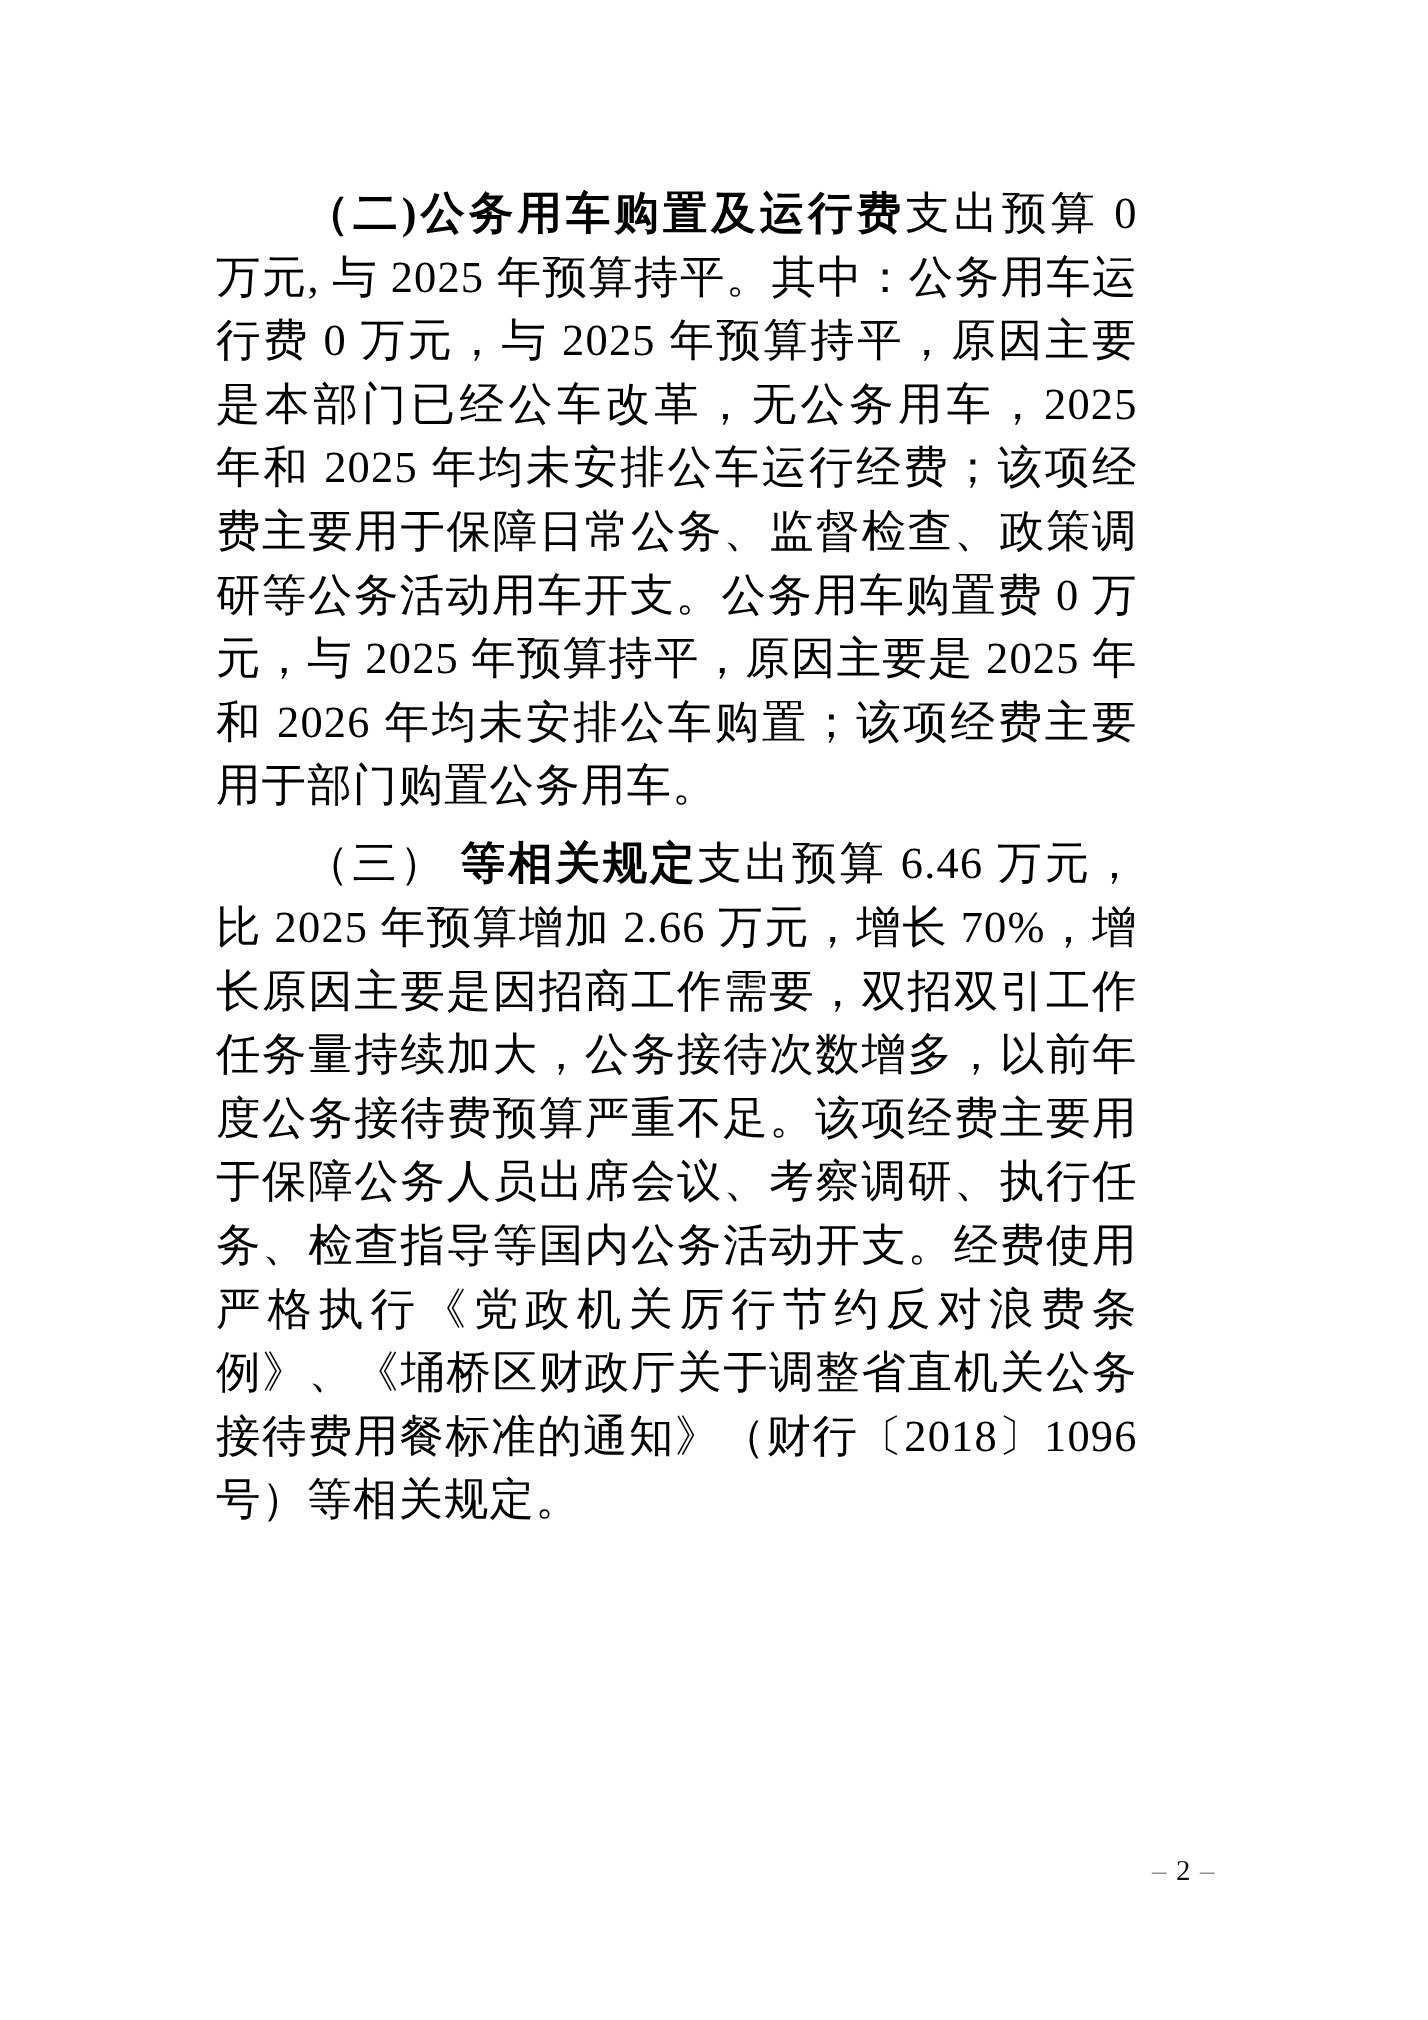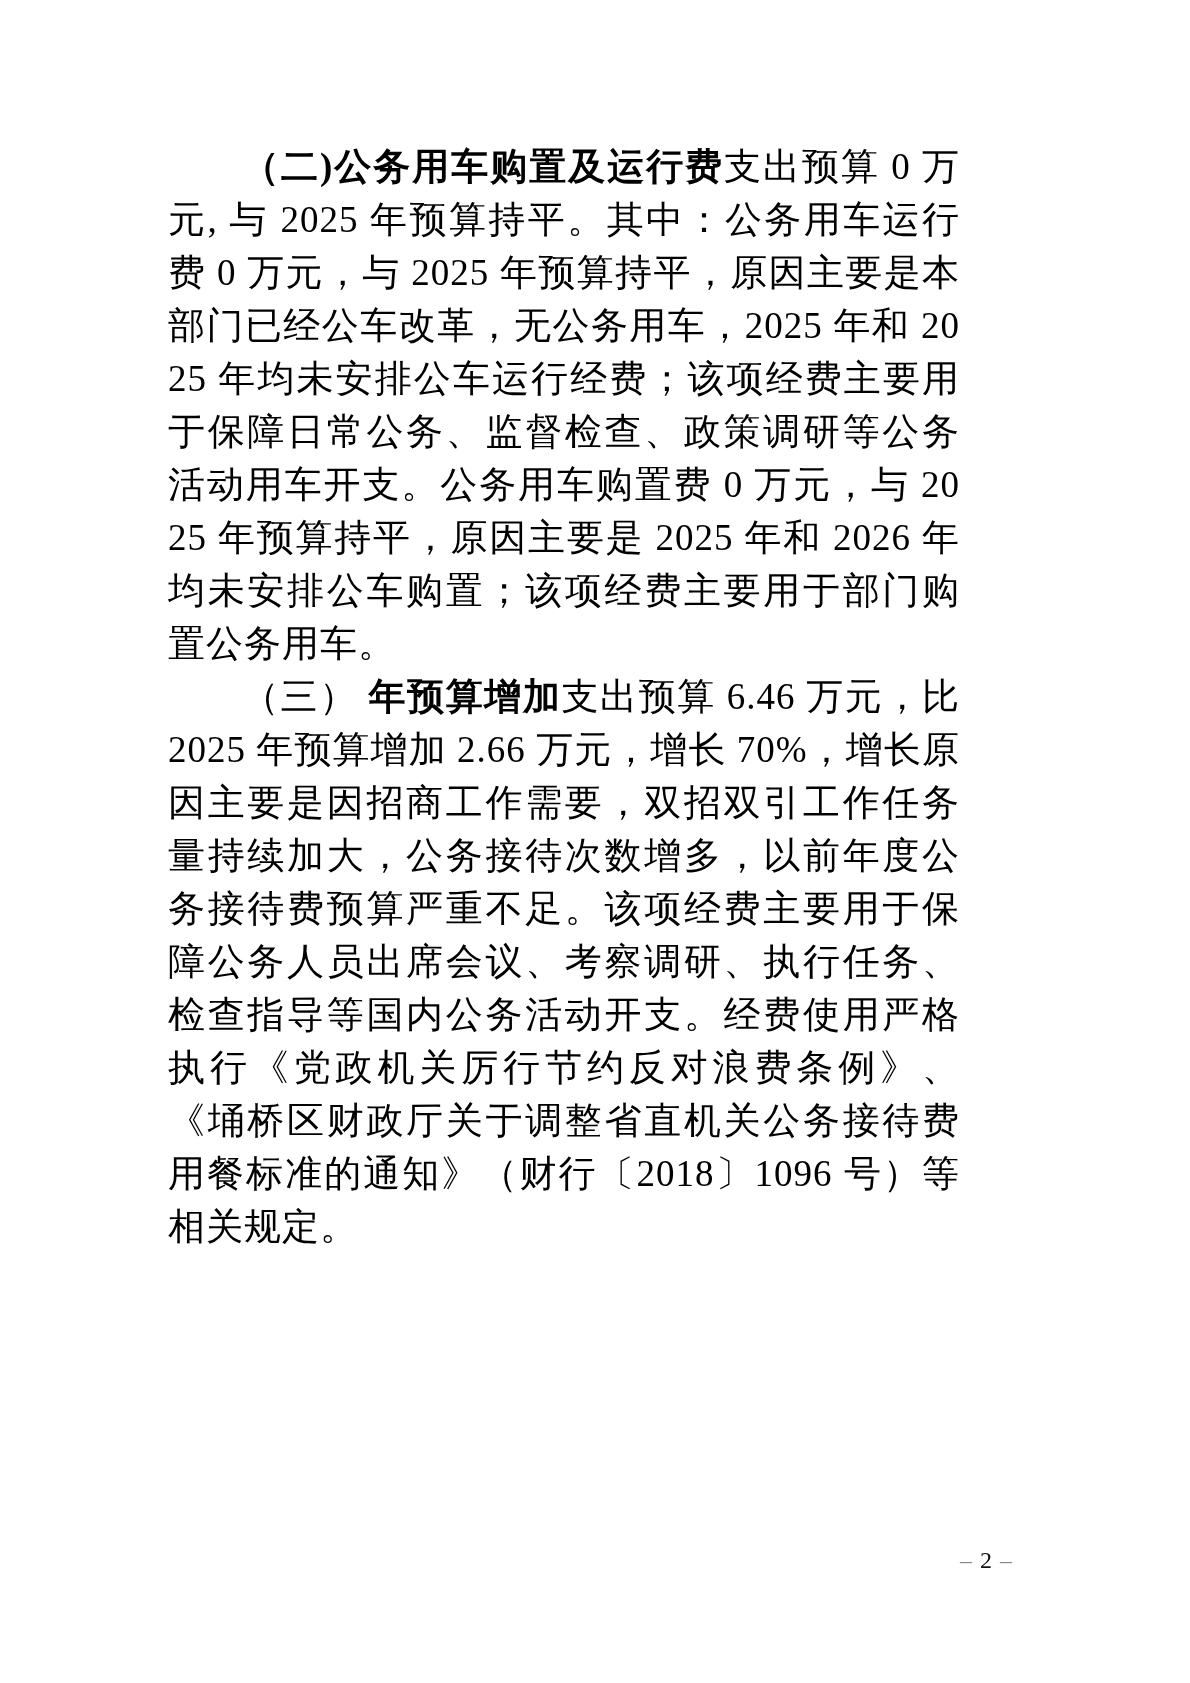--- a/index.html
+++ b/index.html
@@ -16,21 +16,21 @@
     color: #000000;
     overflow: hidden;
   }
   .content {
     position: absolute;
     left: 168px;
     top: 140px;
     width: 792px;
   }
   .para {
-    margin: 0;
+    margin: 12px;
     font-size: 37px;
     line-height: 53px;
     text-align: justify;
     text-justify: inter-character;
     text-indent: 2em;
     letter-spacing: 1px;
     word-break: break-all;
   }
   .para .bold {
     font-weight: bold;
@@ -52,18 +52,18 @@
   }
 </style>
 </head>
 <body>
 
 <div class="page">
   <div class="content">
 
     <p class="para"><span></span><span class="bold">（二)公务用车购置及运行费</span><span>支出预算 0 万元, 与 2025 年预算持平。其中：公务用车运行费 0 万元，与 2025 年预算持平，原因主要是本部门已经公车改革，无公务用车，2025 年和 2025 年均未安排公车运行经费；该项经费主要用于保障日常公务、监督检查、政策调研等公务活动用车开支。公务用车购置费 0 万元，与 2025 年预算持平，原因主要是 2025 年和 2026 年均未安排公车购置；该项经费主要用于部门购置公务用车。</span></p>
 
-    <p class="para"><span>（三） </span><span class="bold">年预算增加</span><span>支出预算 6.46 万元，比 2025 年预算增加 2.66 万元，增长 70%，增长原因主要是因招商工作需要，双招双引工作任务量持续加大，公务接待次数增多，以前年度公务接待费预算严重不足。该项经费主要用于保障公务人员出席会议、考察调研、执行任务、检查指导等国内公务活动开支。经费使用严格执行《党政机关厉行节约反对浪费条例》、《埇桥区财政厅关于调整省直机关公务接待费用餐标准的通知》（财行〔2018〕1096 号）等相关规定。</span></p>
+    <p class="para"><span>（三） </span><span class="bold">等相关规定</span><span>支出预算 6.46 万元，比 2025 年预算增加 2.66 万元，增长 70%，增长原因主要是因招商工作需要，双招双引工作任务量持续加大，公务接待次数增多，以前年度公务接待费预算严重不足。该项经费主要用于保障公务人员出席会议、考察调研、执行任务、检查指导等国内公务活动开支。经费使用严格执行《党政机关厉行节约反对浪费条例》、《埇桥区财政厅关于调整省直机关公务接待费用餐标准的通知》（财行〔2018〕1096 号）等相关规定。</span></p>
 
   </div>
 
   <div class="footer"><span class="dash">–</span><span class="pagenum">2</span><span class="dash">–</span></div>
 </div>
 
 </body></html>

